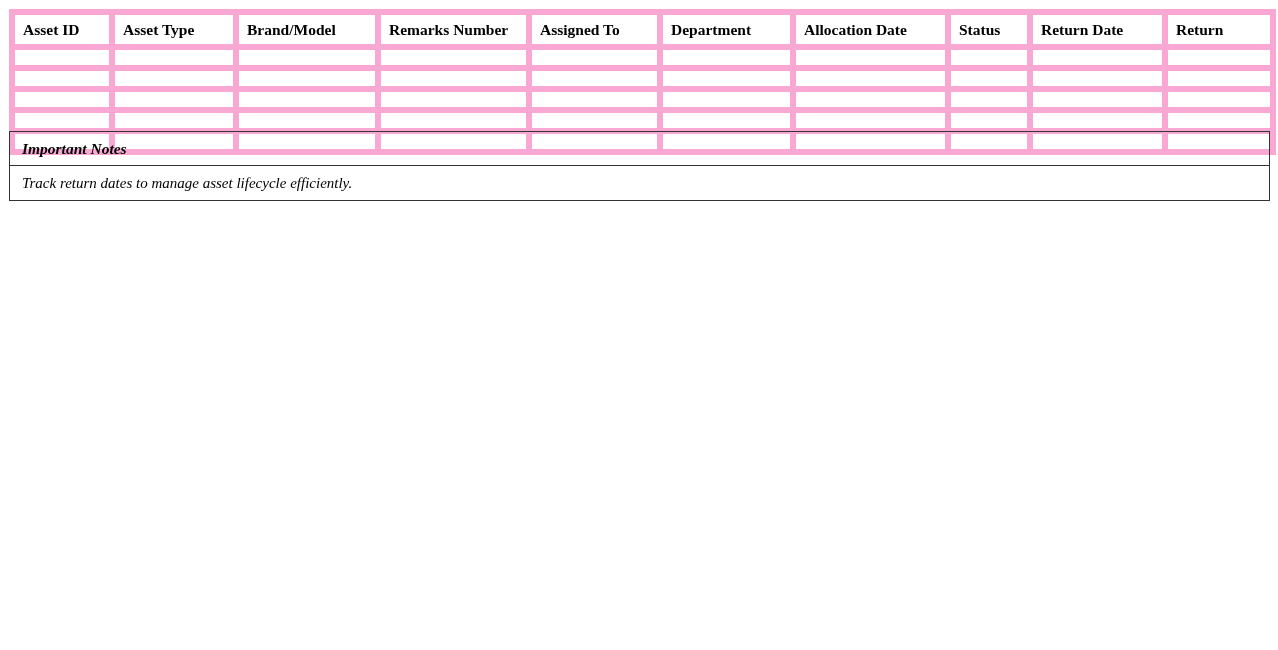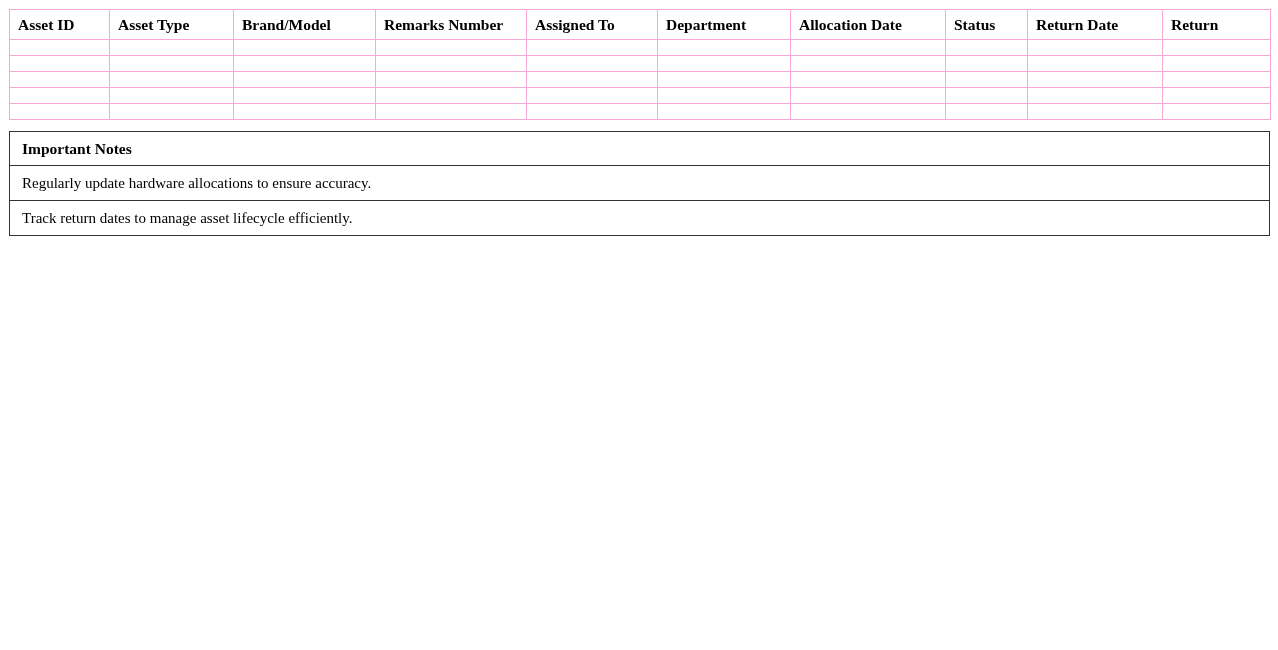--- a/index.html
+++ b/index.html
@@ -28,21 +28,21 @@
     width: 1261px;
   }
   table.alloc {
     border-collapse: collapse;
     table-layout: fixed;
     width: 1261px;
     font-size: 15px;
   }
   table.alloc th,
   table.alloc td {
-    border: 1px solid #f9a8d4;
+    border: 6px solid #f9a8d4;
     padding: 0 0 0 8px;
     text-align: left;
     vertical-align: middle;
     font-weight: normal;
     overflow: hidden;
     white-space: nowrap;
   }
   table.alloc thead th {
     font-weight: bold;
     height: 29px;
@@ -52,20 +52,21 @@
   table.alloc tbody td {
     height: 15px;
     line-height: 15px;
   }
   
   .notes-wrap {
     position: absolute;
     left: 9px;
     top: 131px;
     width: 1261px;
+    font-style: italic;
   }
   table.notes {
     border-collapse: collapse;
     table-layout: fixed;
     width: 1261px;
     font-size: 15px;
   }
   table.notes th,
   table.notes td {
     border: 1px solid #333333;
@@ -184,22 +185,19 @@
 
   <div class="notes-wrap">
     <table class="notes">
       <thead>
         <tr>
           <th>Important Notes</th>
         </tr>
       </thead>
       <tbody>
         <tr>
-          <td>Regularly update hardware allocations to ensure accuracy.</td>
-        </tr>
-        <tr>
           <td>Track return dates to manage asset lifecycle efficiently.</td>
         </tr>
       </tbody>
     </table>
   </div>
 
 </div>
 
 </body></html>

